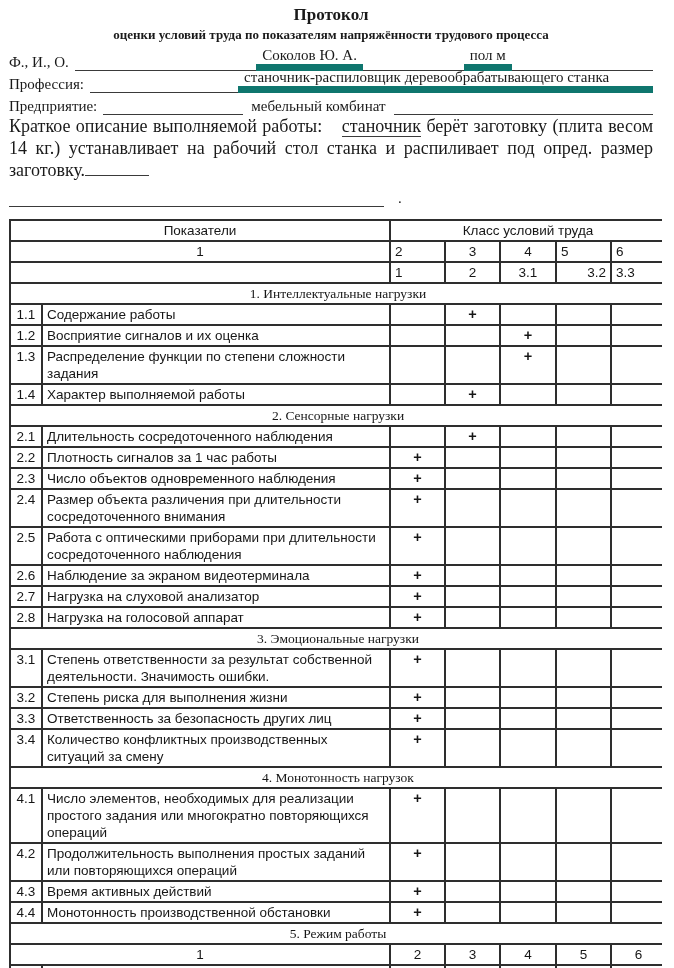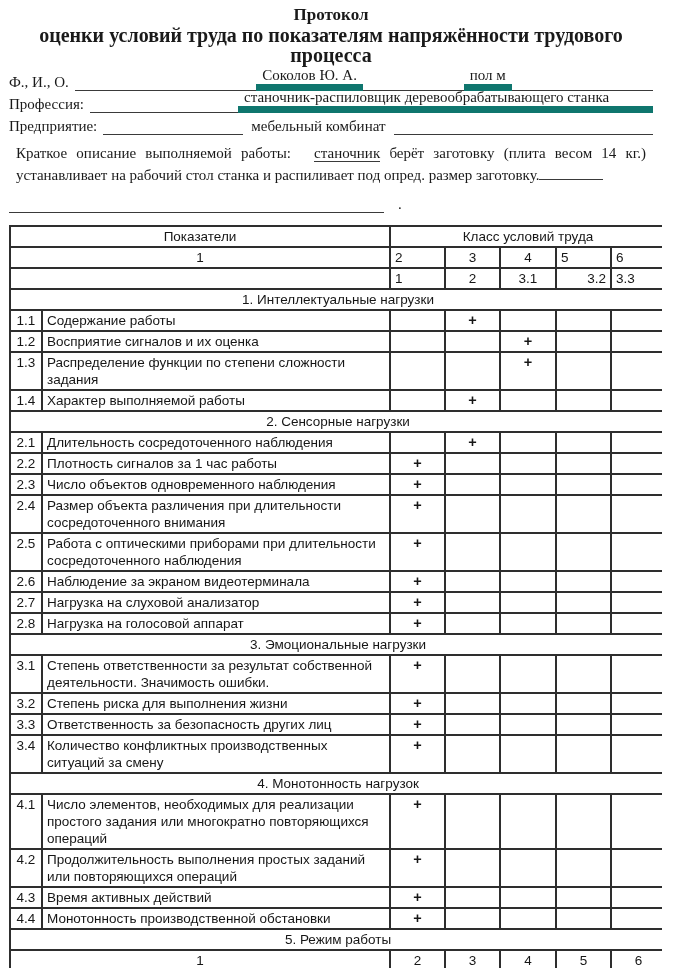--- a/index.html
+++ b/index.html
@@ -2,45 +2,45 @@
 <html><head>
 <meta charset="utf-8">
 <style>
   html,body{margin:0;padding:0;background:#fff;}
   .page{
     box-sizing:border-box;width:662px;height:968px;overflow:hidden;
     padding:5px 9px 4px 9px;background:#fff;color:#1a1a1a;
     font-family:"Liberation Serif","DejaVu Serif",serif;
   }
   .title1{text-align:center;font-size:17px;font-weight:bold;line-height:20px;}
-  .title2{text-align:center;font-size:20px;font-weight:bold;line-height:20px;margin-bottom:4px;}
+  .title2{text-align:center;font-size:13px;font-weight:bold;line-height:20px;margin-bottom:4px;}
   .form-line{display:flex;align-items:flex-end;font-size:15px;height:22px;white-space:nowrap;}
   .form-line .lbl{padding-right:6px;}
   .blank{border-bottom:1px solid #3a3a3a;height:17px;}
   .filled{border-bottom:7px solid #0f766e;padding:0 6px;}
   .plain-val{padding:0 8px;}
-  .desc{margin:7px;font-size:15px;line-height:22px;text-align:justify;}
+  .desc{margin:0;font-size:18px;line-height:22px;text-align:justify;}
   .desc .lbl{padding-right:14px;}
   .underword{border-bottom:1px solid #3a3a3a;}
   .tail-blank{display:inline-block;width:64px;border-bottom:1px solid #3a3a3a;height:14px;}
   .dot-line{display:flex;align-items:flex-end;height:20px;margin-top:6px;font-size:15px;}
   .dot-line .blank{flex:0 0 375px;}
   .dot-line .dot{padding-left:14px;}
 
   table.protocol{
     border-collapse:collapse;table-layout:fixed;width:656px;margin-top:12px;
     font-family:"Liberation Sans","DejaVu Sans",sans-serif;font-size:13.5px;color:#161616;
   }
   table.protocol td{
     border:2px solid #2e2e2e;padding:1px 4px;vertical-align:top;line-height:1.26;overflow:hidden;
   }
   .hc{text-align:center;}
   .al{text-align:left;}
   .ar{text-align:right;}
-  td.section-cell{text-align:center;padding:1px 2px;}
+  td.section-cell{text-align:center;padding:1px 2px;font-family:Liberation Serif, serif;}
   td.num-cell{text-align:center;padding:1px 1px;margin-top:42px;}
   td.label-cell{text-align:left;}
   td.mark-cell{text-align:center;}
   td.mark-cell.plus{font-weight:bold;font-size:14.5px;line-height:1.15;}
 </style>
 </head>
 <body>
 
 <div class="page">
 

